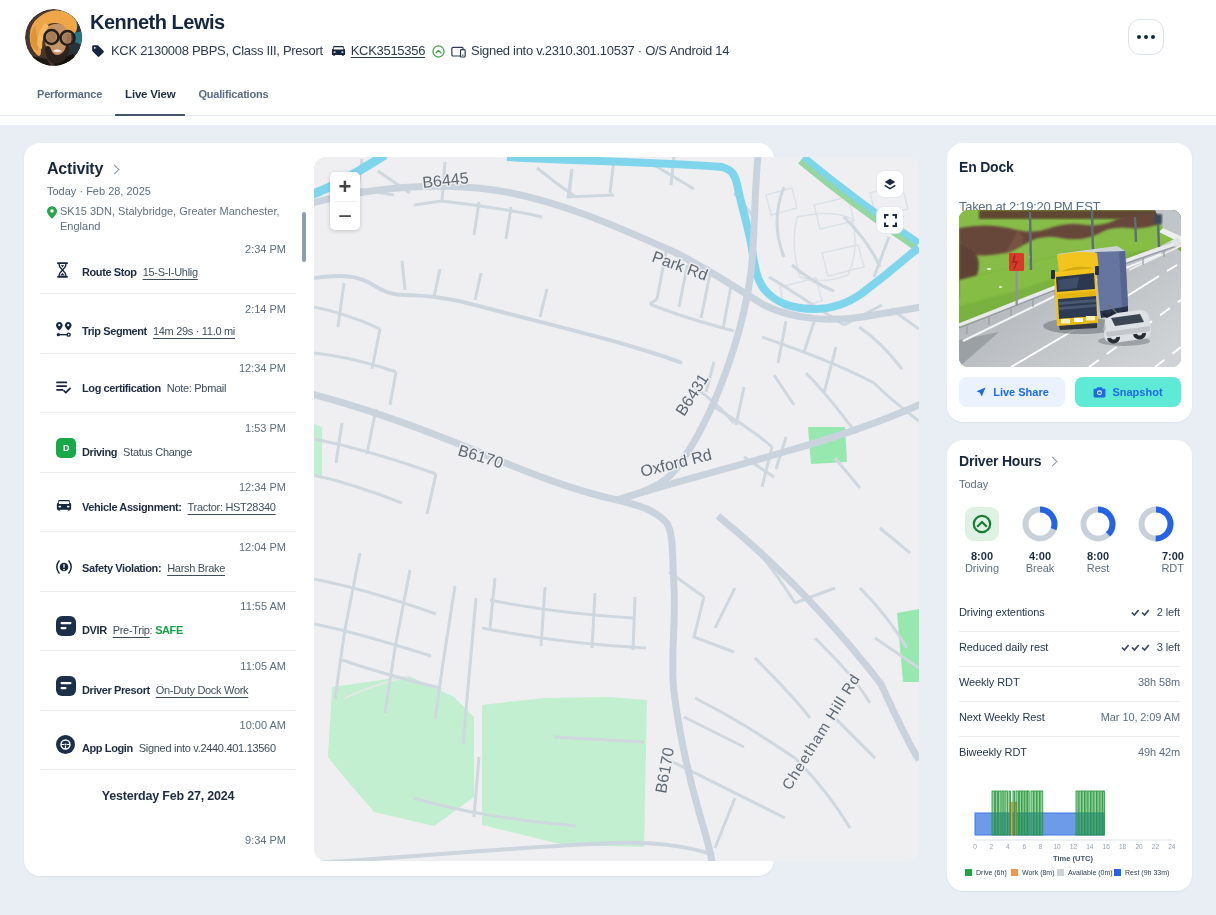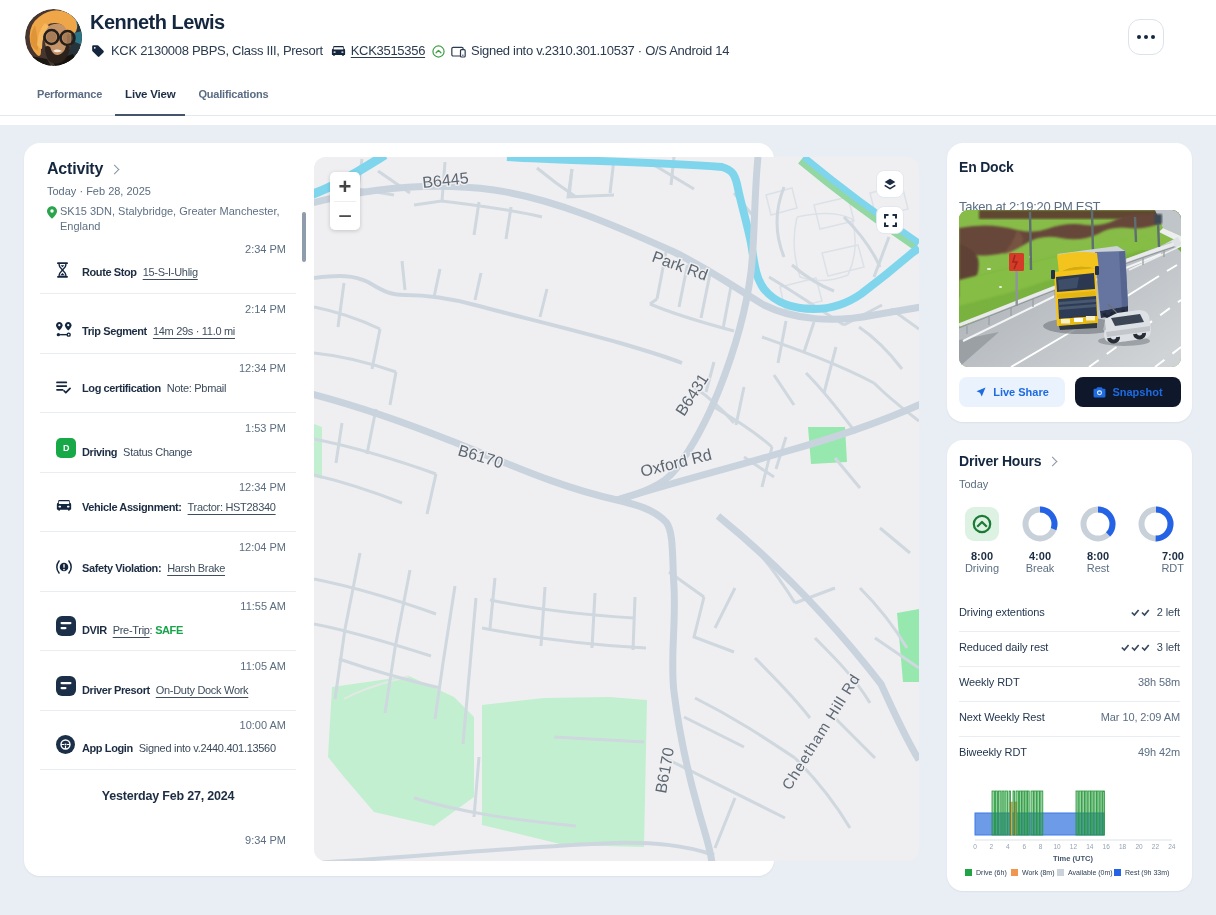--- a/index.html
+++ b/index.html
@@ -537,21 +537,21 @@
     <path d="M147 122 L191 116 L191 121 L148 127 Z" fill="#c3c7cc"></path>
     <path d="M150 128 a4.5 4 0 0 0 9 -1 M176 124 a4.5 4 0 0 0 9 -1" stroke="#272c35" stroke-width="4" fill="none"></path>
     <path d="M158 103 L149 94" stroke="#6a7077" stroke-width="1.2"></path>
     <path d="M146 112 L144 120 L147 120 Z" fill="#b8bcc1"></path>
   </svg>
   </div>
   <button style="position:absolute;left:12px;top:234px;width:106px;height:30px;border:0;border-radius:8px;background:#e9f2fd;color:#1e6be0;font-size:11px;font-weight:bold;font-family:inherit;display:flex;align-items:center;justify-content:center;gap:6px">
     <svg width="12" height="12" viewBox="0 0 24 24" fill="#1e6be0">
         <path d="M21 3 L3 10.5 L10 13.5 L13.5 21 Z"></path>
       </svg>Live Share</button>
-  <button style="position:absolute;left:128px;top:234px;width:106px;height:30px;border:0;border-radius:8px;background:#0f172a;color:#1e6be0;font-size:11px;font-weight:bold;font-family:inherit;display:flex;align-items:center;justify-content:center;gap:6px">
+  <button style="position:absolute;left:128px;top:234px;width:106px;height:30px;border:0;border-radius:8px;background:#5eead4;color:#1e6be0;font-size:11px;font-weight:bold;font-family:inherit;display:flex;align-items:center;justify-content:center;gap:6px">
     <svg width="13" height="12" viewBox="0 0 24 22" fill="#1e6be0">
         <path d="M8 2 L16 2 L18 5 L21 5 Q23 5 23 7 L23 19 Q23 21 21 21 L3 21 Q1 21 1 19 L1 7 Q1 5 3 5 L6 5 Z"></path>
         <circle cx="12" cy="12.5" r="4.6" fill="#e9f2fd"></circle>
         <circle cx="12" cy="12.5" r="2.6" fill="#1e6be0"></circle>
       </svg>Snapshot</button>
 </div>
 <div class="card" id="dhours">
   <div class="ctitle" style="position:absolute;left:12px;top:13px">Driver Hours <span class="chev"></span></div>
   <div style="position:absolute;left:12px;top:38px;font-size:11px;color:#5c6f82">Today</div>
 

